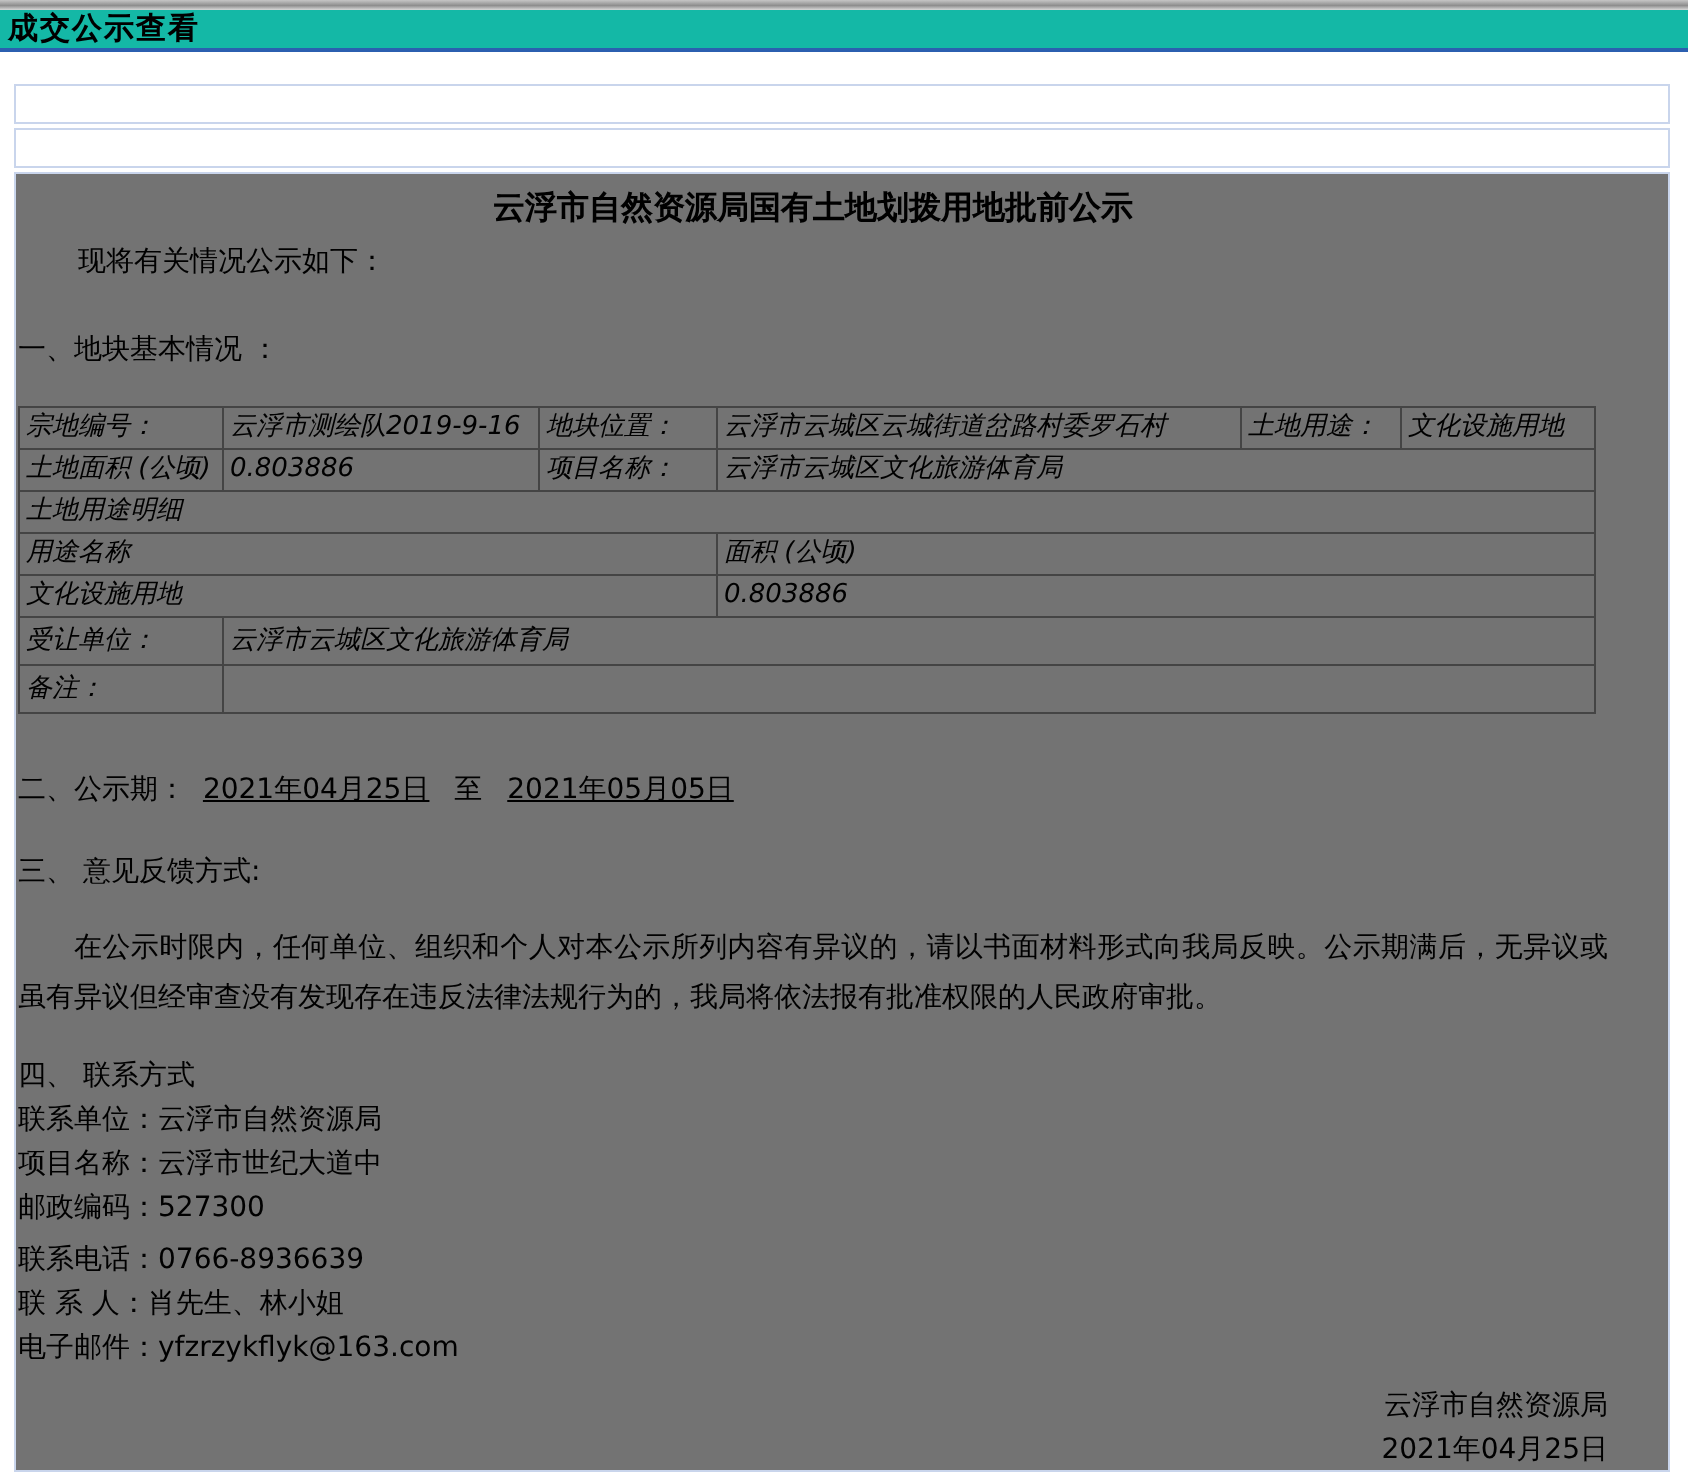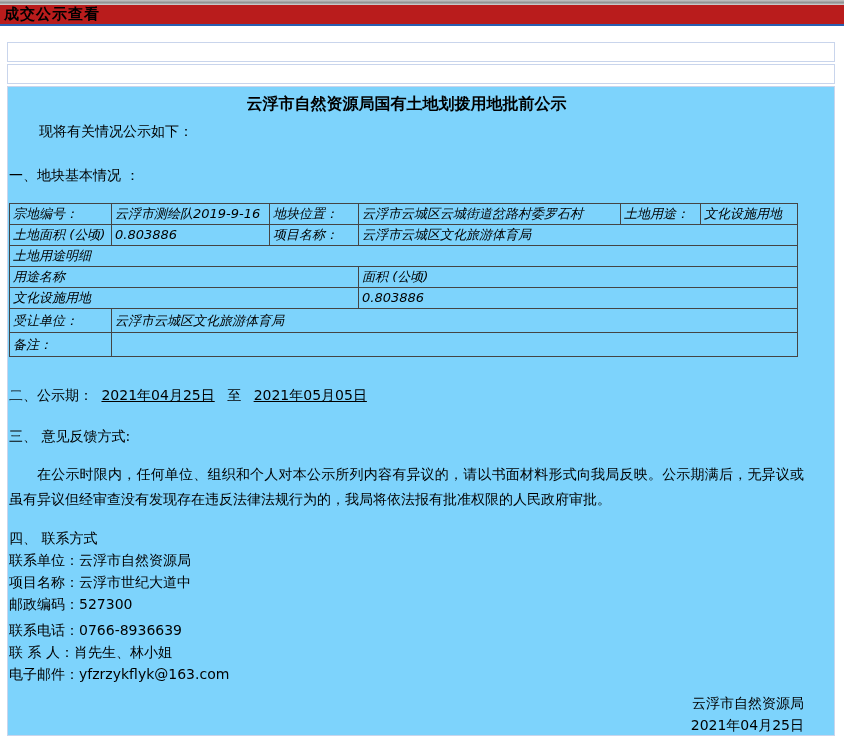--- a/index.html
+++ b/index.html
@@ -13,38 +13,38 @@
     overflow: hidden;
   }
   
   .top-strip {
     height: 5px; width: 844px;
     background: linear-gradient(#c6c6c6, #8e8e8e 55%, #d8d8d8);
   }
   
   .page-header {
     width: 844px; height: 21px;
-    background: #b91c1c;
+    background: #14b8a6;
     border-bottom: 2px solid #2b5fb0;
     padding-left: 4px;
     display: flex; align-items: center;
   }
   .page-header .hdr-title {
     font-size: 15px; font-weight: bold; color: #000;
     letter-spacing: 1px;
   }
   .hdr-gap { height: 16px; }
   .empty-row {
     margin-left: 7px; width: 828px; height: 20px;
     border: 1px solid #c9d5ec; background: #fff;
     margin-bottom: 2px;
   }
   .main-box {
     margin-left: 7px; width: 828px; height: 650px;
-    border: 1px solid #c9d5ec; background: #7dd3fc;
+    border: 1px solid #c9d5ec; background: #737373;
     padding: 0 30px 0 1px;
     overflow: hidden;
   }
   .doc-title {
     margin-top: 8px;
     text-align: center;
     font-size: 16px; font-weight: bold;
     line-height: 18px;
   }
   .intro { margin-top: 9px; margin-left: 30px; line-height: 18px; }

